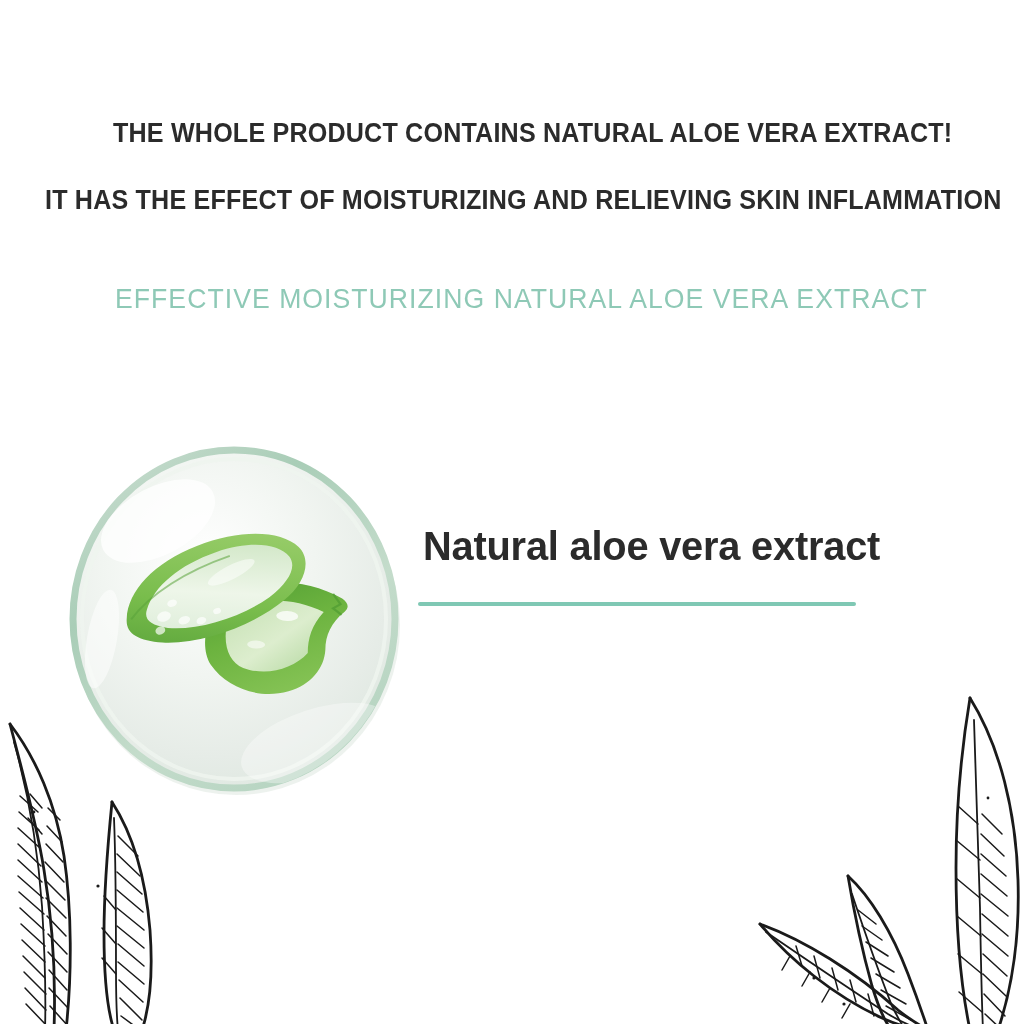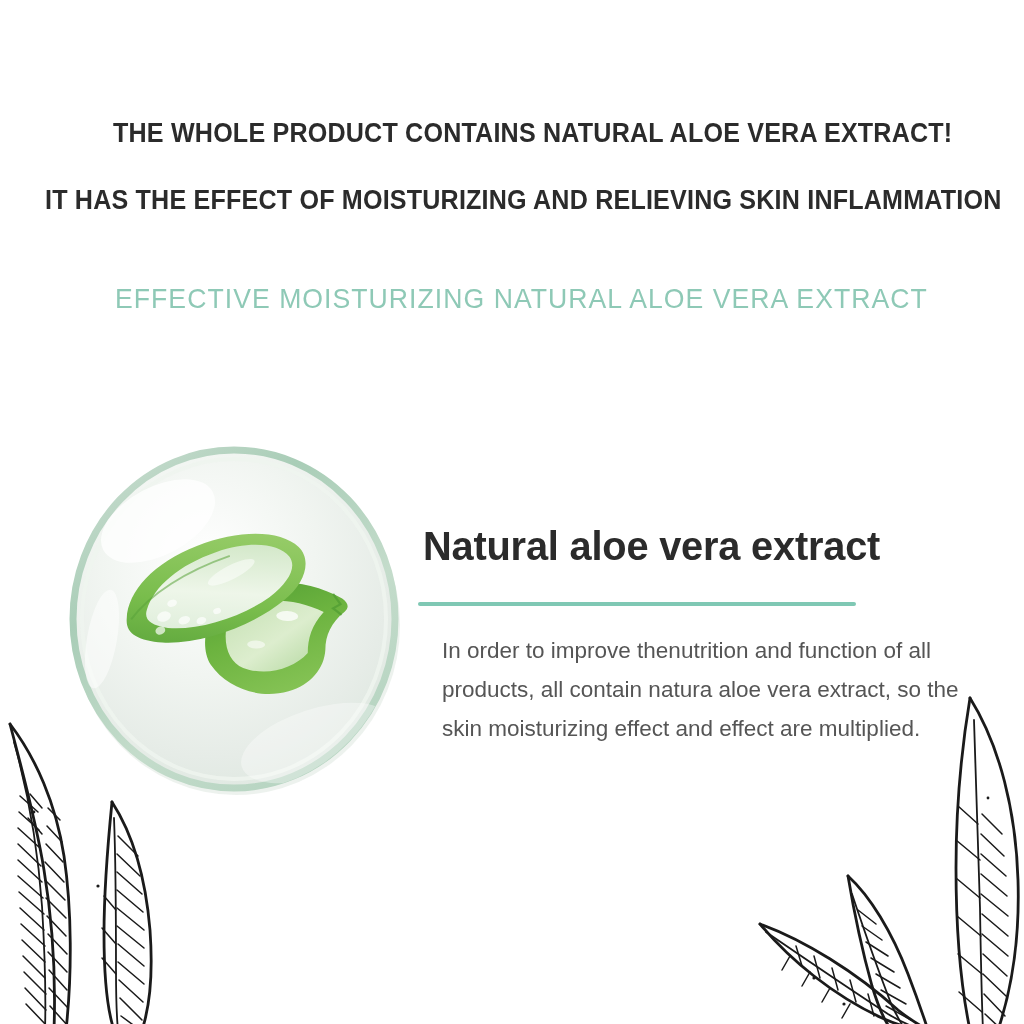--- a/index.html
+++ b/index.html
@@ -200,21 +200,20 @@
           <ellipse cx="118" cy="42" rx="26" ry="7" fill="#ffffff" opacity="0.5" transform="rotate(-8 118 42)"></ellipse>
         </g>
       </g>
     </svg>
   </div>
 
   <div id="product-title">Natural aloe vera extract</div>
 
   <div id="divider"></div>
 
-  <div id="description">In order to improve thenutrition and function of all products, all contain natura aloe vera extract, so the skin moisturizing effect and effect are multiplied.</div>
 
   <div class="leaf-art" id="leaves-left">
     <svg viewBox="0 0 230 330" xmlns="http://www.w3.org/2000/svg" fill="none" stroke="#1a1a1a" stroke-width="2.4" stroke-linecap="round" stroke-linejoin="round">
 
       <g>
         <path d="M18,24 C30,70 44,120 52,170 C60,218 64,272 62,330" stroke-width="2.8"></path>
         <path d="M18,24 C44,58 64,104 72,156 C80,210 80,276 74,330" stroke-width="2.8"></path>
         <path d="M22,42 C36,92 46,150 50,206 C53,256 54,296 53,330" stroke-width="1.8"></path>
         <g stroke-width="1.5">
           <path d="M28,96 L46,112"></path>

